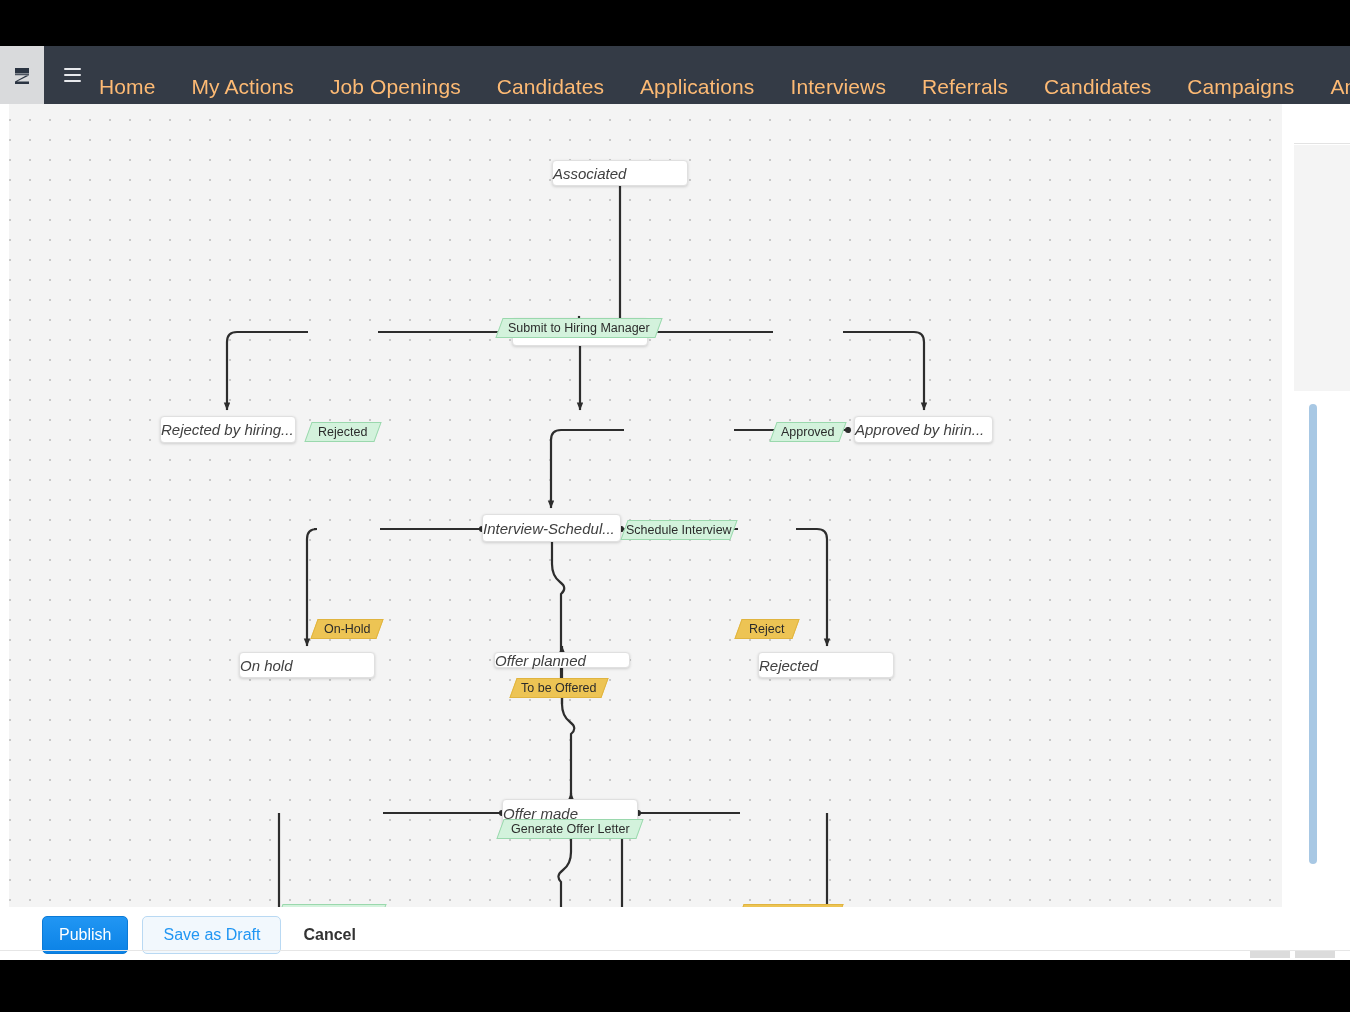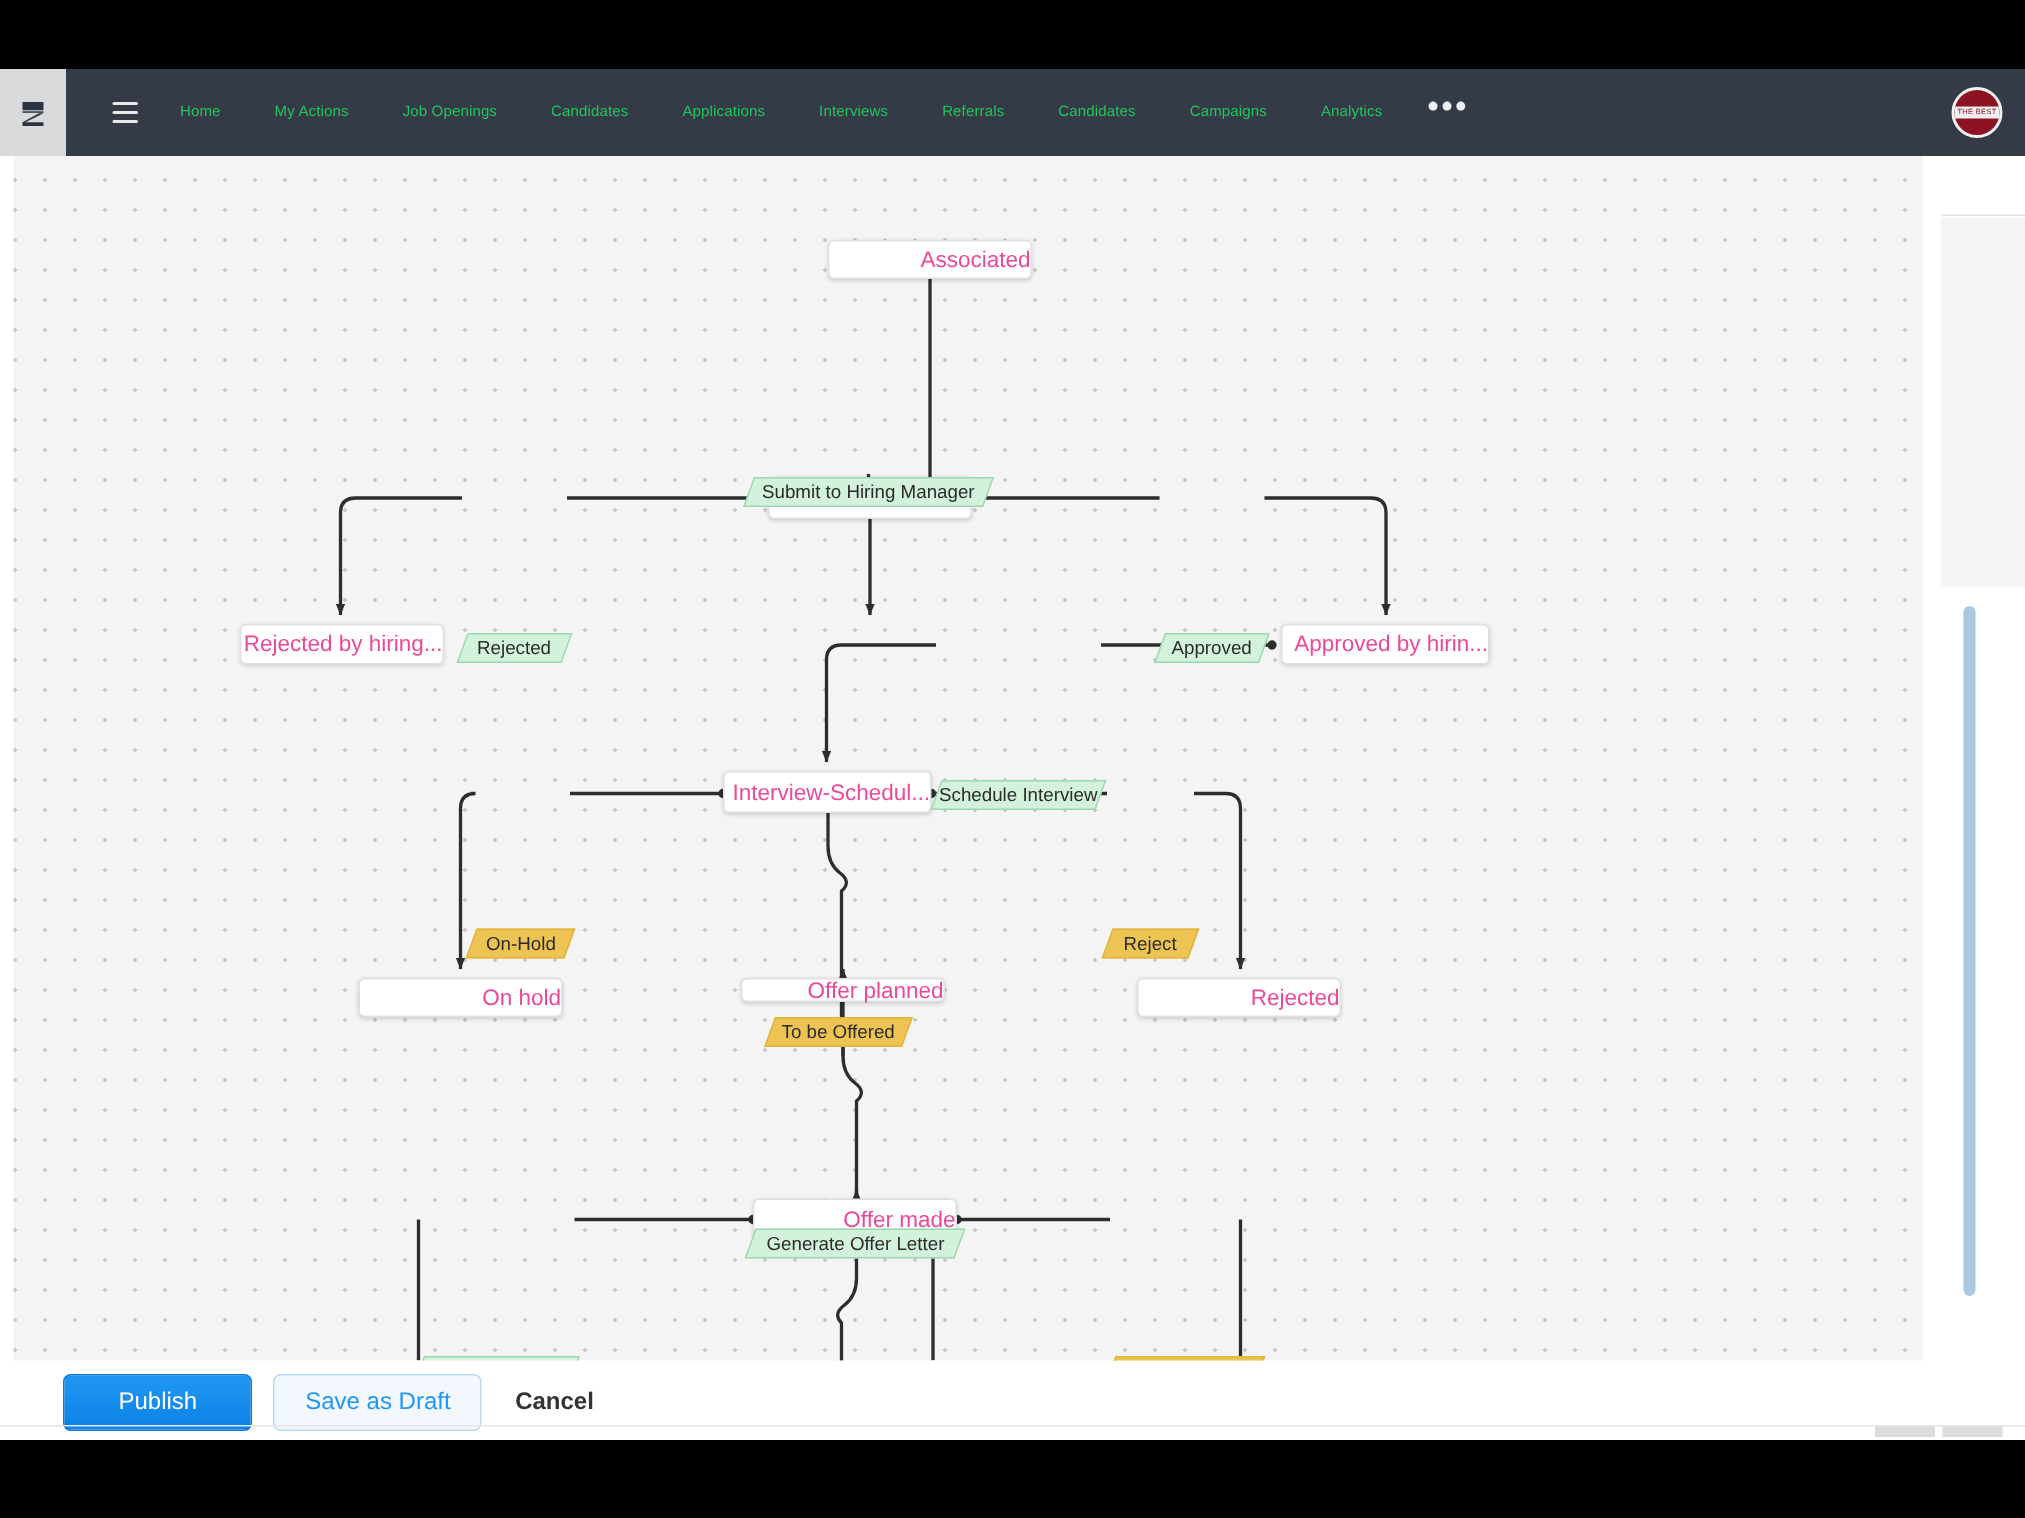--- a/index.html
+++ b/index.html
@@ -38,22 +38,22 @@
   .hamburger {
     width: 38px; height: 58px; margin-left: 20px;
     display: flex; flex-direction: column; align-items: center; justify-content: center;
     gap: 4px; cursor: pointer;
   }
   .hamburger span {
     display: block; width: 17px; height: 2px; background: #e7e9ec; border-radius: 1px;
   }
   .nav-links { display: flex; align-items: center; height: 58px; }
   .nav-item {
-    color: #22c55e; font-size: 10px; letter-spacing: .1px;
-    padding: 0 18px; height: 58px; line-height: 58px;
+    color: #fdba74; font-size: 21px; letter-spacing: .1px;
+    padding: 12px 18px; height: 58px; line-height: 58px;
     white-space: nowrap; cursor: pointer;
   }
   .nav-more {
     color: #eef0f3; font-size: 22px; letter-spacing: 1.5px;
     padding: 0 16px 0 12px; height: 58px; line-height: 50px; cursor: pointer;
   }
   .nav-spacer { flex: 1 1 auto; }
   .avatar {
     width: 34px; height: 34px; border-radius: 50%;
     background: #8d1322;
@@ -93,30 +93,31 @@
     background-size: 20px 20px;
     background-position: 11px 6px;
     overflow: hidden;
   }
 
   .edges { position: absolute; left: 0; top: 0; width: 1273px; height: 803px; }
 
   
   .node {
     position: absolute;
-    display: flex; align-items: center; justify-content: flex-end;
+    display: flex; align-items: center; justify-content: flex-start;
     background: #ffffff;
     border: 1px solid #e0e0e0;
     border-radius: 4px;
     box-shadow: 0 1px 3px rgba(0,0,0,.16);
-    color: #ec4899;
+    color: #404040;
     font-size: 15px;
     white-space: nowrap;
     cursor: pointer;
     z-index: 3;
+    font-style: italic;
   }
 
   .pgram {
     position: absolute;
     display: flex; align-items: center; justify-content: center;
     font-size: 12.5px;
     color: #2b2b2b;
     white-space: nowrap;
     cursor: pointer;
     z-index: 4;
@@ -131,21 +132,21 @@
     position: absolute; left: 0; top: 804px; width: 1350px; height: 52px;
     background: #ffffff;
   }
   .footer-inner {
     position: absolute; left: 42px; top: 8px;
     display: flex; align-items: center; gap: 14px;
   }
   .btn-publish {
     background: linear-gradient(#2196f3,#0b82e6);
     color: #fff; border: 1px solid #0b7ad6; border-radius: 5px;
-    font-size: 16px; padding: 9px 36px; cursor: pointer;
+    font-size: 16px; padding: 9px 16px; cursor: pointer;
   }
   .btn-draft {
     background: #f2f8fd; color: #2196f3;
     border: 1px solid #b9d9f3; border-radius: 5px;
     font-size: 16px; padding: 9px 20px; cursor: pointer;
   }
   .btn-cancel {
     background: transparent; color: #333; border: none;
     font-size: 16px; padding: 9px 8px; cursor: pointer; font-weight: bold;
   }

